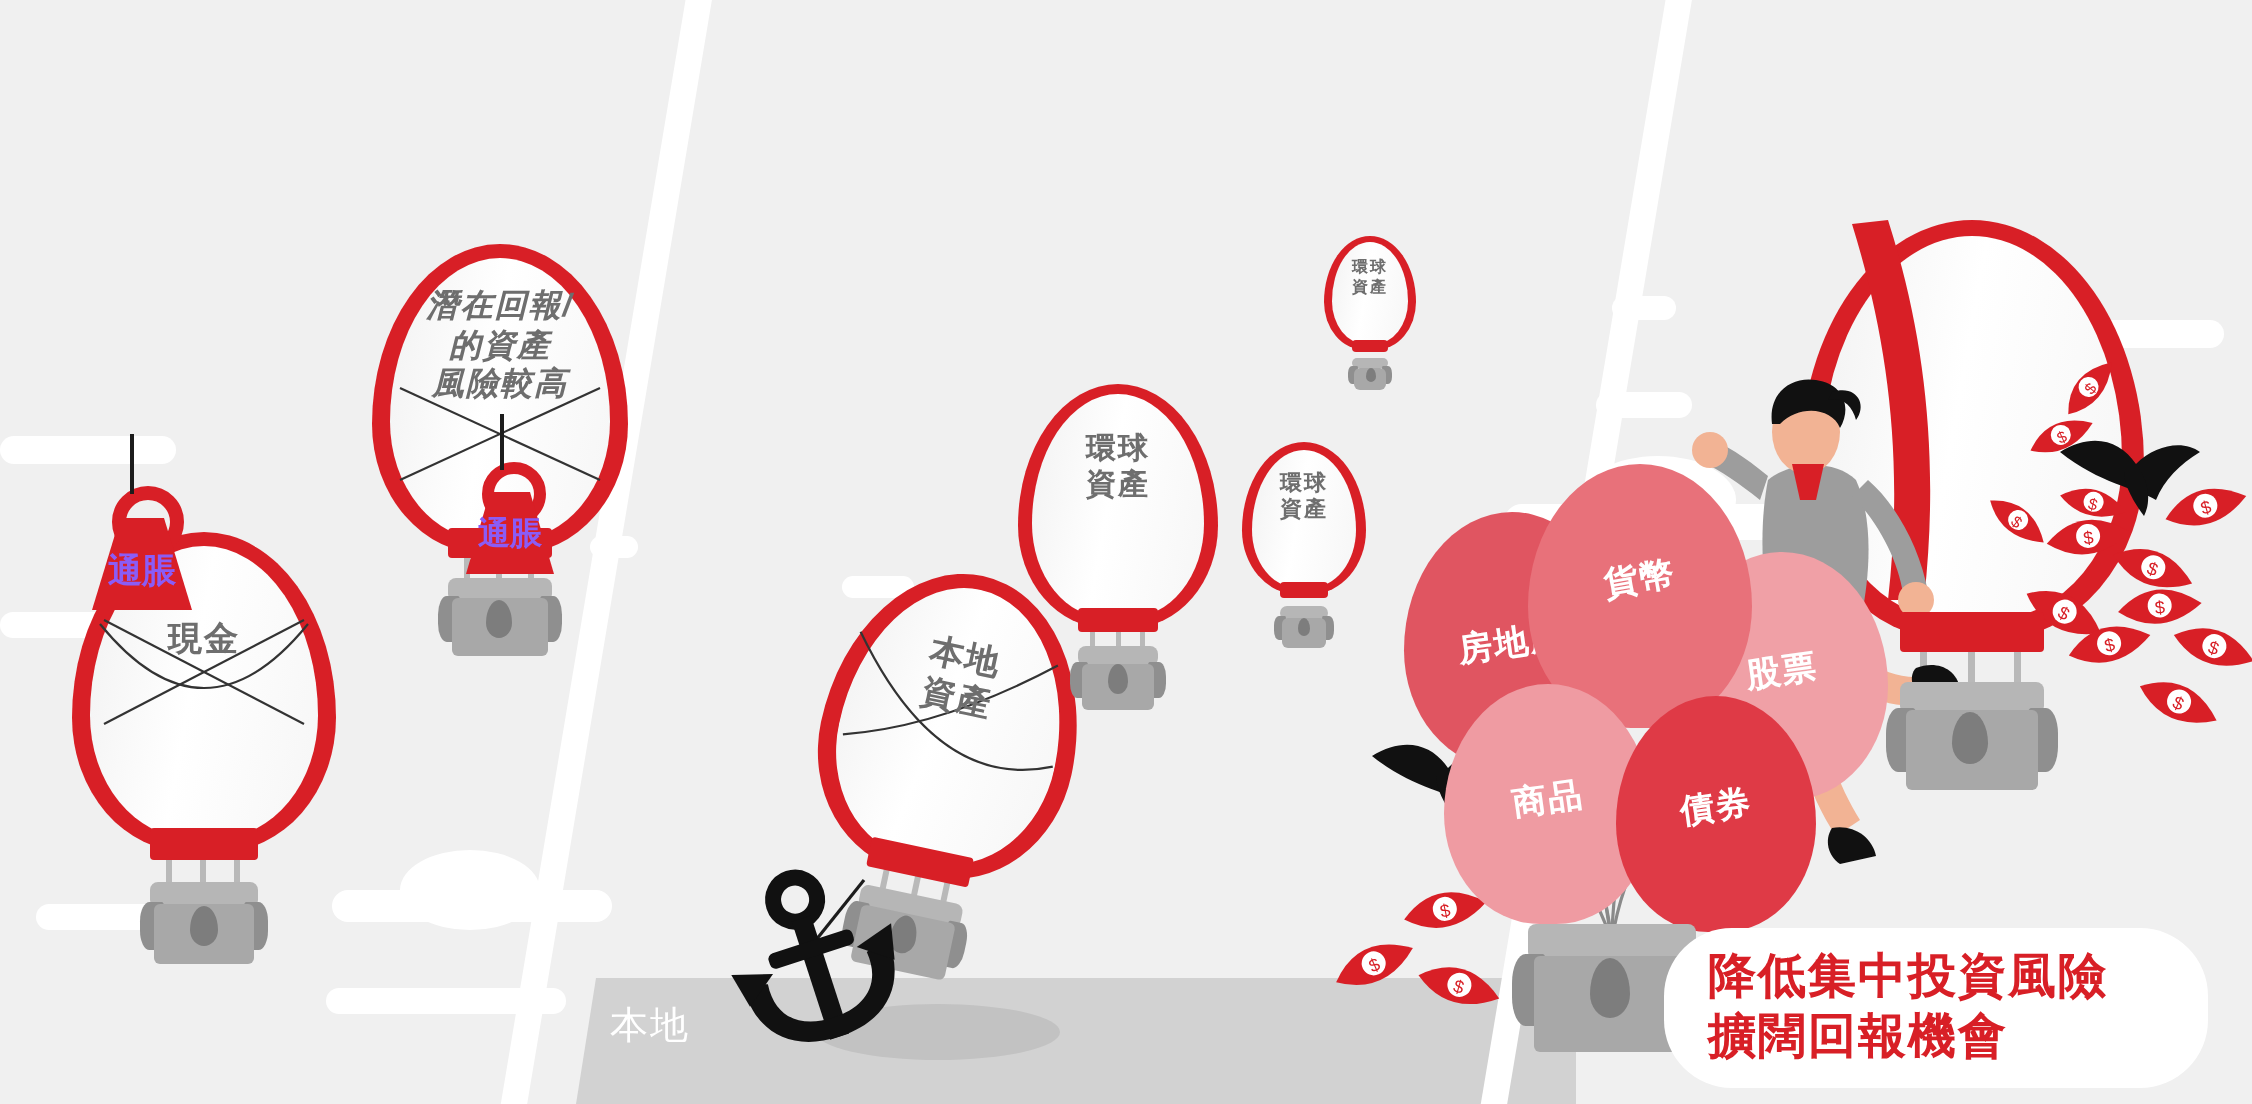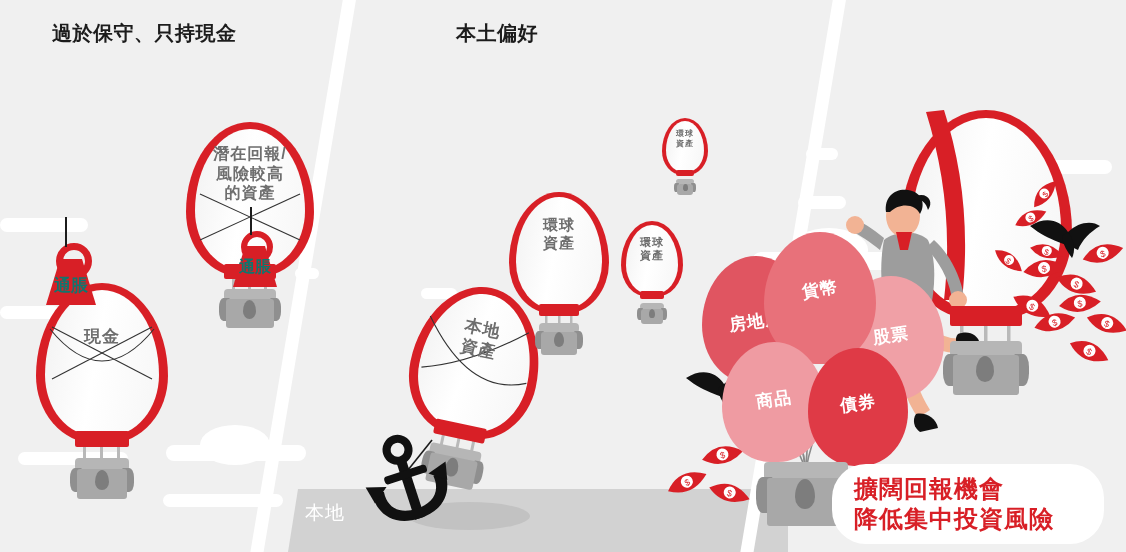--- a/index.html
+++ b/index.html
@@ -43,21 +43,21 @@
   .basket-body{position:absolute;background:#a8a8a8;border-radius:3px;}
   .basket-side{position:absolute;background:#8f8f8f;border-radius:40% 10% 10% 40%;}
   .basket-drop{position:absolute;background:#7d7d7d;border-radius:50% 50% 50% 50%/60% 60% 40% 40%;}
   .basket-drop:after{content:"";position:absolute;left:50%;top:-44%;transform:translateX(-50%);
       border-left:solid transparent;border-right:solid transparent;}
 
   
   .weight-line{position:absolute;width:2px;background:#1c1c1c;z-index:5;}
   .weight{position:absolute;z-index:6;}
   .weight-ring{position:absolute;border-radius:50%;border-style:solid;border-color:#d81f26;background:transparent;}
-  .weight-label{position:absolute;left:0;right:0;text-align:center;color:#0f766e;font-weight:bold;z-index:7;}
+  .weight-label{position:absolute;left:0;right:0;text-align:center;color:#8b5cf6;font-weight:bold;z-index:7;}
 
   
   .party{position:absolute;border-radius:50% 50% 46% 46%/54% 54% 46% 46%;}
   .party:after{content:"";position:absolute;left:50%;bottom:-7px;width:0;height:0;
       transform:translateX(-50%);border-left:7px solid transparent;border-right:7px solid transparent;}
   .party-label{position:absolute;left:0;right:0;text-align:center;color:#ffffff;
       font-weight:bold;font-size:17px;letter-spacing:1px;z-index:3;}
 
   
   .banner{position:absolute;background:#ffffff;border-radius:34px;z-index:20;
@@ -117,29 +117,27 @@
   </div>
 
   <div class="ground" id="ground-mid"></div>
   <div class="ground-shadow" style="left:408px;top:502px;width:122px;height:28px;"></div>
   <div class="local-ground-label" style="left:305px;top:500px;">本地</div>
 
   <div class="divider" id="div1"></div>
   <div class="divider" id="div2"></div>
 
   <div class="heading" style="left:52px;top:20px;">
-    <span class="h-bold">過於保守、只持現金</span>
   </div>
   <div class="heading" style="left:456px;top:20px;">
-    <span class="h-bold">本土偏好</span>
   </div>
   <div class="heading" style="left:805px;top:20px;">
   </div>
 
-  <div class="balloon" style="left:36px;top:283px;width:132px;height:160px;">
+  <div class="balloon" style="left:36px;top:266px;width:132px;height:160px;">
     <div class="env" style="height:160px;">
       <div class="env-outer"></div>
       <div class="env-inner" style="left:9px;top:7px;width:114px;height:146px;"></div>
       <svg class="layer" style="width:132px;height:160px;" viewBox="0 0 132 160">
         <path d="M14 46 Q66 110 118 46" stroke="#333" stroke-width="1.1" fill="none"></path>
         <path d="M14 92 Q66 60 118 46" stroke="#333" stroke-width="1.1" fill="none" opacity="0"></path>
         <path d="M16 44 L116 96" stroke="#333" stroke-width="1.1" fill="none"></path>
         <path d="M116 44 L16 96" stroke="#333" stroke-width="1.1" fill="none"></path>
       </svg>
       <div class="env-label" style="top:44px;font-size:17px;">現金</div>
@@ -162,31 +160,31 @@
   <div class="weight-line" style="left:65px;top:217px;height:30px;"></div>
   <div class="weight" style="left:38px;top:437px;width:0;height:0;"></div>
   <div style="position:absolute;left:38px;top:439px;width:0;height:0;"></div>
   <div class="weight-ring" style="left:56px;top:243px;width:22px;height:22px;border-width:7px;"></div>
   <svg class="layer" style="width:1126px;height:552px;">
     <polygon points="60,259 82,259 96,305 46,305" fill="#d81f26"></polygon>
   </svg>
   <div class="weight-label" style="left:44px;top:274px;width:54px;font-size:17px;">通脹</div>
 
   <div class="balloon" style="left:186px;top:122px;width:128px;height:155px;">
-    <div class="env" style="height:155px;">
+    <div class="env" style="height:155px;font-style:italic;">
       <div class="env-outer"></div>
       <div class="env-inner" style="left:9px;top:7px;width:110px;height:141px;"></div>
       <svg class="layer" style="width:128px;height:155px;" viewBox="0 0 128 155">
         <path d="M14 72 L114 118" stroke="#333" stroke-width="1.1" fill="none"></path>
         <path d="M114 72 L14 118" stroke="#333" stroke-width="1.1" fill="none"></path>
       </svg>
       <div class="env-label" style="top:22px;font-size:16px;">
         <div>潛在回報/</div>
+        <div>的資產</div>
         <div>風險較高</div>
-        <div>的資產</div>
       </div>
     </div>
     <div class="skirt" style="left:38px;top:142px;width:52px;height:15px;border-radius:2px;"></div>
     <svg class="layer" style="width:128px;height:200px;" viewBox="0 0 128 200">
       <rect x="46" y="156" width="3" height="13" fill="#b9b9b9"></rect>
       <rect x="62" y="156" width="3" height="13" fill="#b9b9b9"></rect>
       <rect x="78" y="156" width="3" height="13" fill="#b9b9b9"></rect>
     </svg>
     <div class="basket-wrap" style="left:38px;top:167px;width:52px;height:42px;">
       <div class="basket-top" style="left:0;top:0;width:52px;height:12px;"></div>
@@ -479,17 +477,17 @@
     <span class="party-label" style="top:48px;transform:rotate(-8deg);">股票</span>
   </div>
   <div class="party" style="left:722px;top:342px;width:104px;height:120px;background:#ef9ba2;z-index:6;">
     <span class="party-label" style="top:46px;transform:rotate(-8deg);">商品</span>
   </div>
   <div class="party" style="left:808px;top:348px;width:100px;height:118px;background:#df3a46;z-index:6;">
     <span class="party-label" style="top:44px;transform:rotate(-8deg);">債券</span>
   </div>
 
   <div class="banner" style="left:832px;top:464px;width:272px;height:80px;">
+    <span>降低集中投資風險</span>
     <span>擴闊回報機會</span>
-    <span>降低集中投資風險</span>
   </div>
 
 </div>
 
 </body></html>

